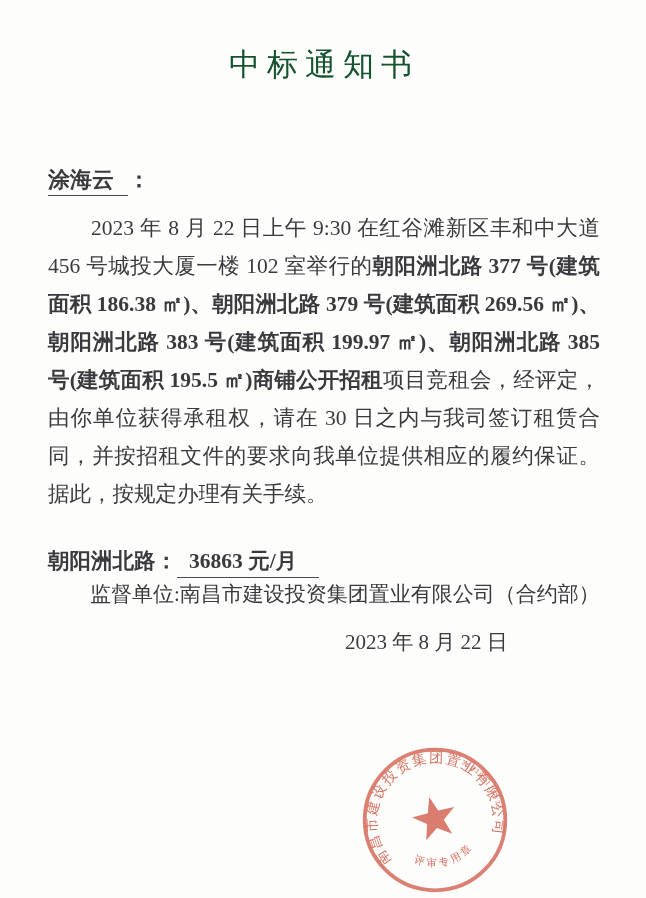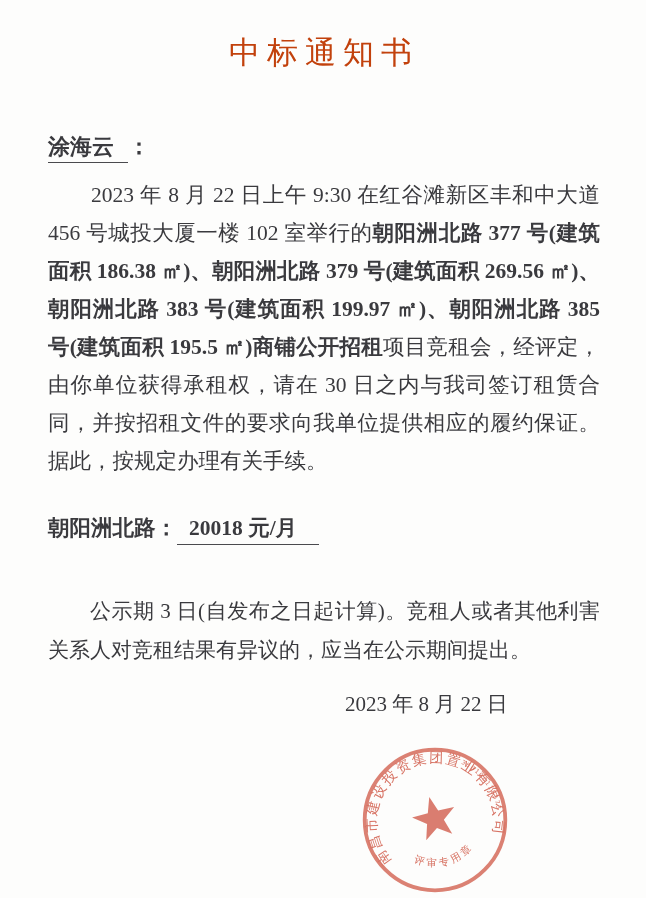--- a/index.html
+++ b/index.html
@@ -11,31 +11,31 @@
   .page{
     position:relative;
     width:646px;height:898px;
     box-sizing:border-box;
     padding:0 46px 0 48px;
     background:#fdfdfc;
     color:#3a3a3e;
     overflow:hidden;
   }
   .doc-title{
-    margin:0;
+    margin:12px;
     padding-top:32px;
     text-align:center;
     font-size:31px;
     font-weight:500;
     letter-spacing:7px;
-    color:#c2410c;
+    color:#14532d;
     white-space:nowrap;
   }
   .addressee-line{
-    margin-top:60px;
+    margin-top:81px;
     font-size:22px;
     font-weight:bold;
     line-height:26px;
   }
   .addressee-name{
     border-bottom:1.5px solid #4a4a4e;
     padding:0 14px 3px 0;
   }
   .main-para{
     margin-top:16px;
@@ -112,25 +112,25 @@
 
   <div class="addressee-line">
     <span class="addressee-name">涂海云</span><span>：</span>
   </div>
 
   <p class="main-para">
     <span>2023 年 8 月 22 日上午 9:30 在红谷滩新区丰和中大道 456 号城投大厦一楼 102 室举行的</span><span class="hl">朝阳洲北路 377 号(建筑面积 186.38 ㎡)、朝阳洲北路 379 号(建筑面积 269.56 ㎡)、朝阳洲北路 383 号(建筑面积 199.97 ㎡)、朝阳洲北路 385 号(建筑面积 195.5 ㎡)商铺公开招租</span><span>项目竞租会，经评定，由你单位获得承租权，请在 30 日之内与我司签订租赁合同，并按招租文件的要求向我单位提供相应的履约保证。据此，按规定办理有关手续。</span>
   </p>
 
   <div class="result-line">
-    <span>朝阳洲北路：</span><span class="result-value">20018 元/月</span>
+    <span>朝阳洲北路：</span><span class="result-value">36863 元/月</span>
   </div>
 
-  <p class="notice-para">公示期 3 日(自发布之日起计算)。竞租人或者其他利害关系人对竞租结果有异议的，应当在公示期间提出。</p>
 
+  <div class="info-line">监督单位:南昌市建设投资集团置业有限公司（合约部）</div>
 
   <div class="signature-block">
     <div class="date-line">2023 年 8 月 22 日</div>
   </div>
 
   <div class="seal">
     <svg viewBox="0 0 160 160" xmlns="http://www.w3.org/2000/svg">
       <circle cx="80" cy="80" r="74" fill="none" stroke="#d4604f" stroke-width="4" opacity="0.9"></circle>
       <g transform="rotate(-14 80 80)" fill="#d4604f">
         <defs>

